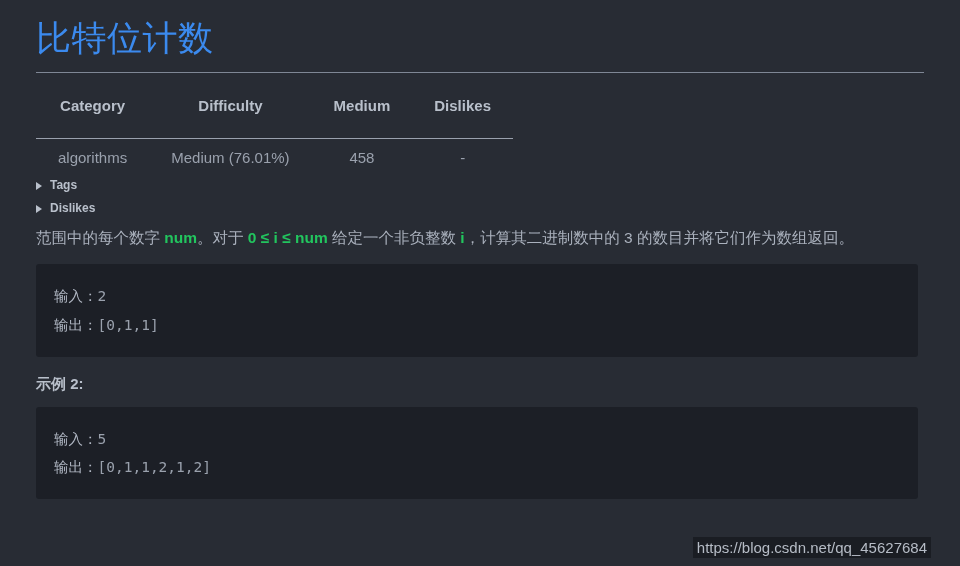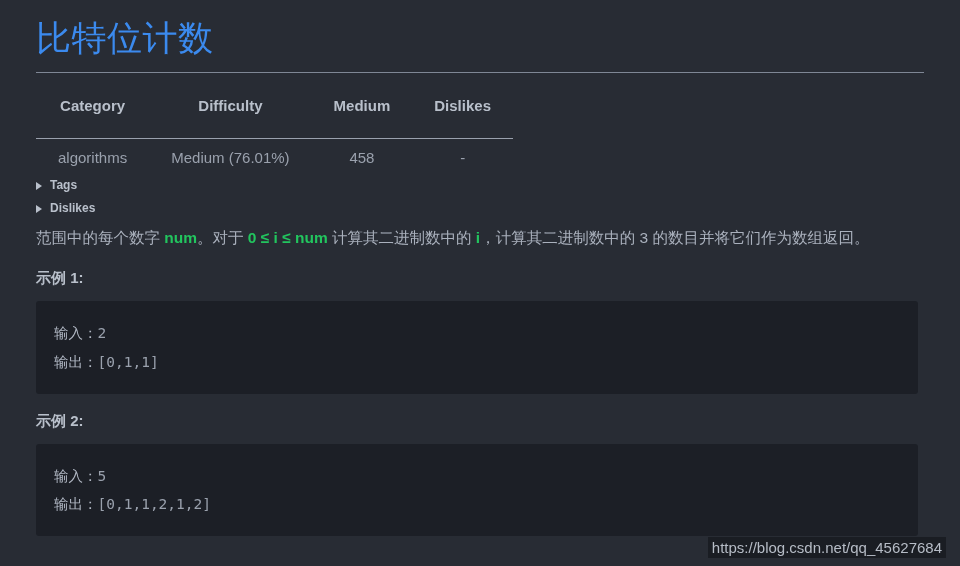--- a/index.html
+++ b/index.html
@@ -115,21 +115,21 @@
   }
   .code-block .cn {
     font-family: "DejaVu Sans", "Liberation Sans", sans-serif;
     font-weight: normal;
     color: #b0b7c3;
   }
 
   
   .watermark {
     position: absolute;
-    right: 14px;
+    right: 29px;
     bottom: 8px;
     font-size: 15px;
     color: #b6bcc6;
     font-family: "Liberation Sans", "DejaVu Sans", sans-serif;
     background: rgba(24,27,33,0.85);
     padding: 2px 4px;
     pointer-events: none;
   }
 </style>
 </head>
@@ -161,23 +161,22 @@
 
   <div class="detail-row">
     <span class="tri"></span>
     <span>Tags</span>
   </div>
   <div class="detail-row">
     <span class="tri"></span>
     <span>Dislikes</span>
   </div>
 
-  <p class="desc"><span>范围中的每个数字 </span><b>num</b><span>。对于 </span><b>0 ≤ i ≤ num</b><span> 计算其二进制数中的 </span><b>i</b><span>，计算其二进制数中的 3 的数目并将它们作为数组返回。</span></p>
+  <p class="desc"><span>范围中的每个数字 </span><b>num</b><span>。对于 </span><b>0 ≤ i ≤ num</b><span> 给定一个非负整数 </span><b>i</b><span>，计算其二进制数中的 3 的数目并将它们作为数组返回。</span></p>
 
-  <div class="ex-head">示例 1:</div>
   <div class="code-block"><span class="cn">输入：</span><span>2</span>
 <span class="cn">输出：</span><span>[0,1,1]</span></div>
 
   <div class="ex-head">示例 2:</div>
   <div class="code-block"><span class="cn">输入：</span><span>5</span>
 <span class="cn">输出：</span><span>[0,1,1,2,1,2]</span></div>
 
   <div class="watermark">https://blog.csdn.net/qq_45627684</div>
 
 </div>

